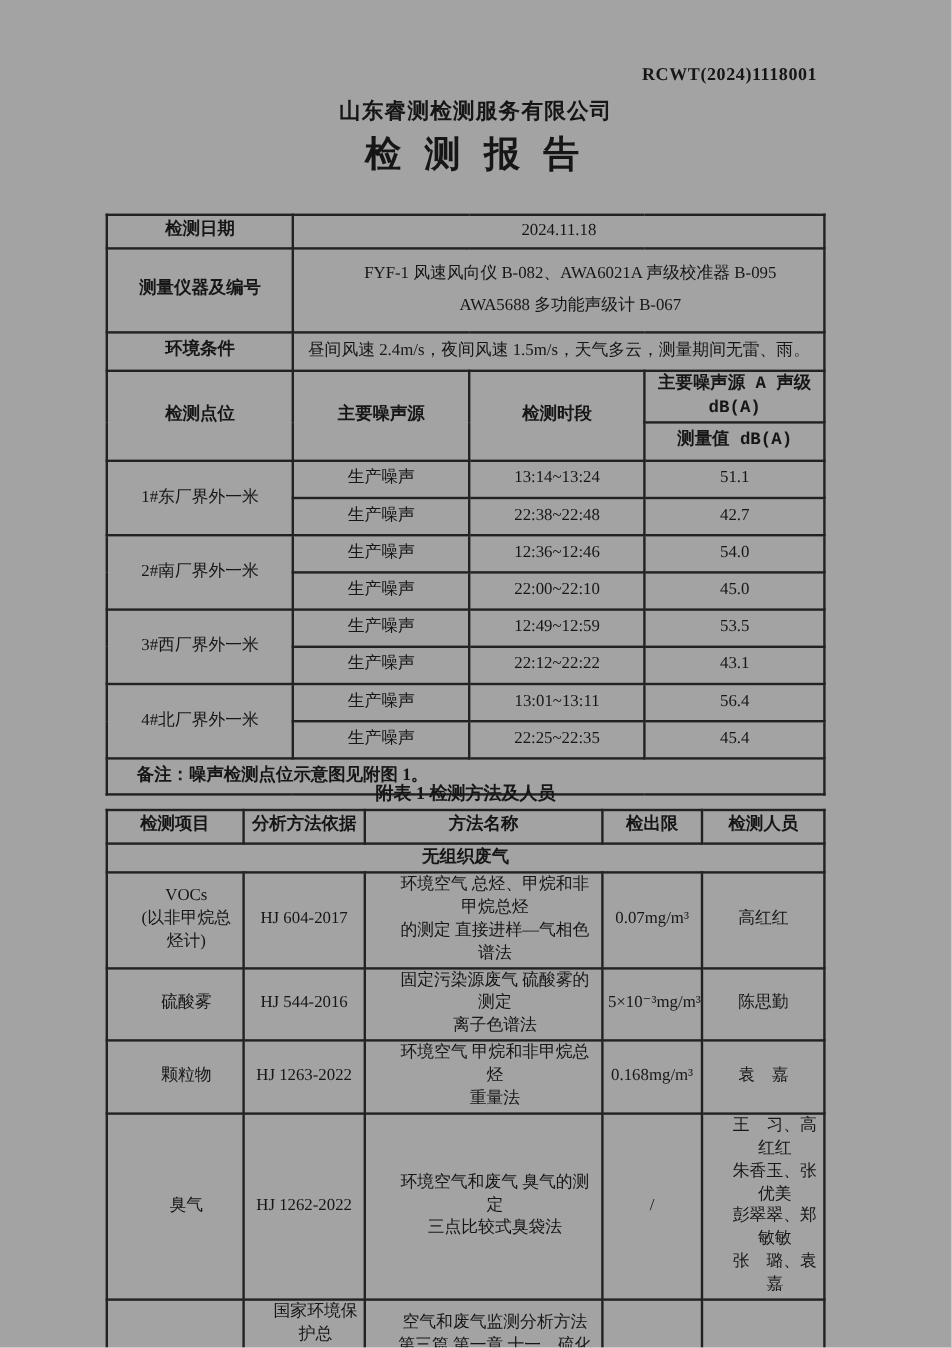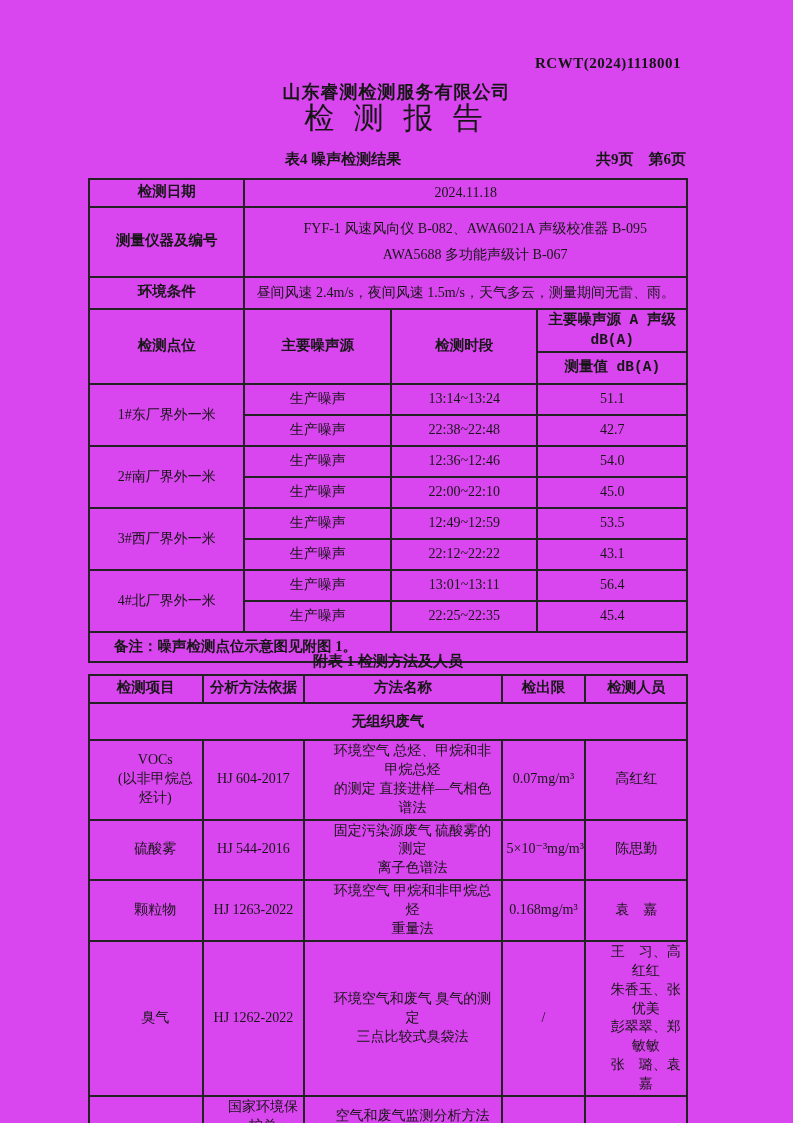--- a/index.html
+++ b/index.html
@@ -1,20 +1,20 @@
 <!DOCTYPE html>
 <html><head>
 <meta charset="utf-8">
 <style>
   * { margin: 0; padding: 0; box-sizing: border-box; }
   html, body { background: #e8e8e8; }
   .page {
     width: 793px;
     height: 1123px;
-    background: #d946ef;
+    background: #a3a3a3;
     margin: 0 auto;
     position: relative;
     font-family: "Liberation Serif", "DejaVu Serif", serif;
     color: #161616;
     overflow: hidden;
   }
   .report-no {
     position: absolute;
     top: 55px;
     right: 112px;
@@ -26,25 +26,25 @@
     position: absolute;
     top: 80px;
     left: 0; right: 0;
     text-align: center;
     font-size: 18px;
     font-weight: 700;
     letter-spacing: 1px;
   }
   .doc-title {
     position: absolute;
-    top: 98px;
+    top: 108px;
     left: 0; right: 0;
     text-align: center;
     font-size: 30px;
-    font-weight: 400;
+    font-weight: 700;
     letter-spacing: 6px;
   }
   .caption-row {
     position: absolute;
     top: 150px;
     left: 88px;
     width: 600px;
     height: 22px;
     font-size: 15px;
     font-weight: 700;
@@ -77,38 +77,34 @@
   .t2-caption {
     position: absolute;
     top: 652px;
     left: 88px;
     width: 600px;
     text-align: center;
     font-size: 15px;
     font-weight: 700;
   }
   .methods-table { position: absolute; top: 674px; left: 88px; }
-  .mh28 { height: 28px; } .mh24 { height: 37px; border-radius: 12px; } .mh54 { height: 54px; }
+  .mh28 { height: 28px; } .mh24 { height: 24px; border-radius: 12px; } .mh54 { height: 54px; }
   .mh46 { height: 46px; } .mh44 { height: 44px; } .mh94 { height: 94px; }
   .mh86 { height: 86px; }
   .section-cell { font-weight: 700; font-size: 14.5px; }
 </style>
 </head>
 <body>
 
 <div class="page">
 
   <div class="report-no">RCWT(2024)1118001</div>
   <div class="company">山东睿测检测服务有限公司</div>
   <div class="doc-title">检 测 报 告</div>
 
-  <div class="caption-row">
-    <span class="t1-caption">表4 噪声检测结果</span>
-    <span class="pagination">共9页　第6页</span>
-  </div>
 
   <table class="noise-table">
     <colgroup>
       <col style="width:26%">
         <col style="width:24.5%">
         <col style="width:24.5%">
         <col style="width:25%">
     </colgroup>
     <tbody>
       <tr class="h28">

